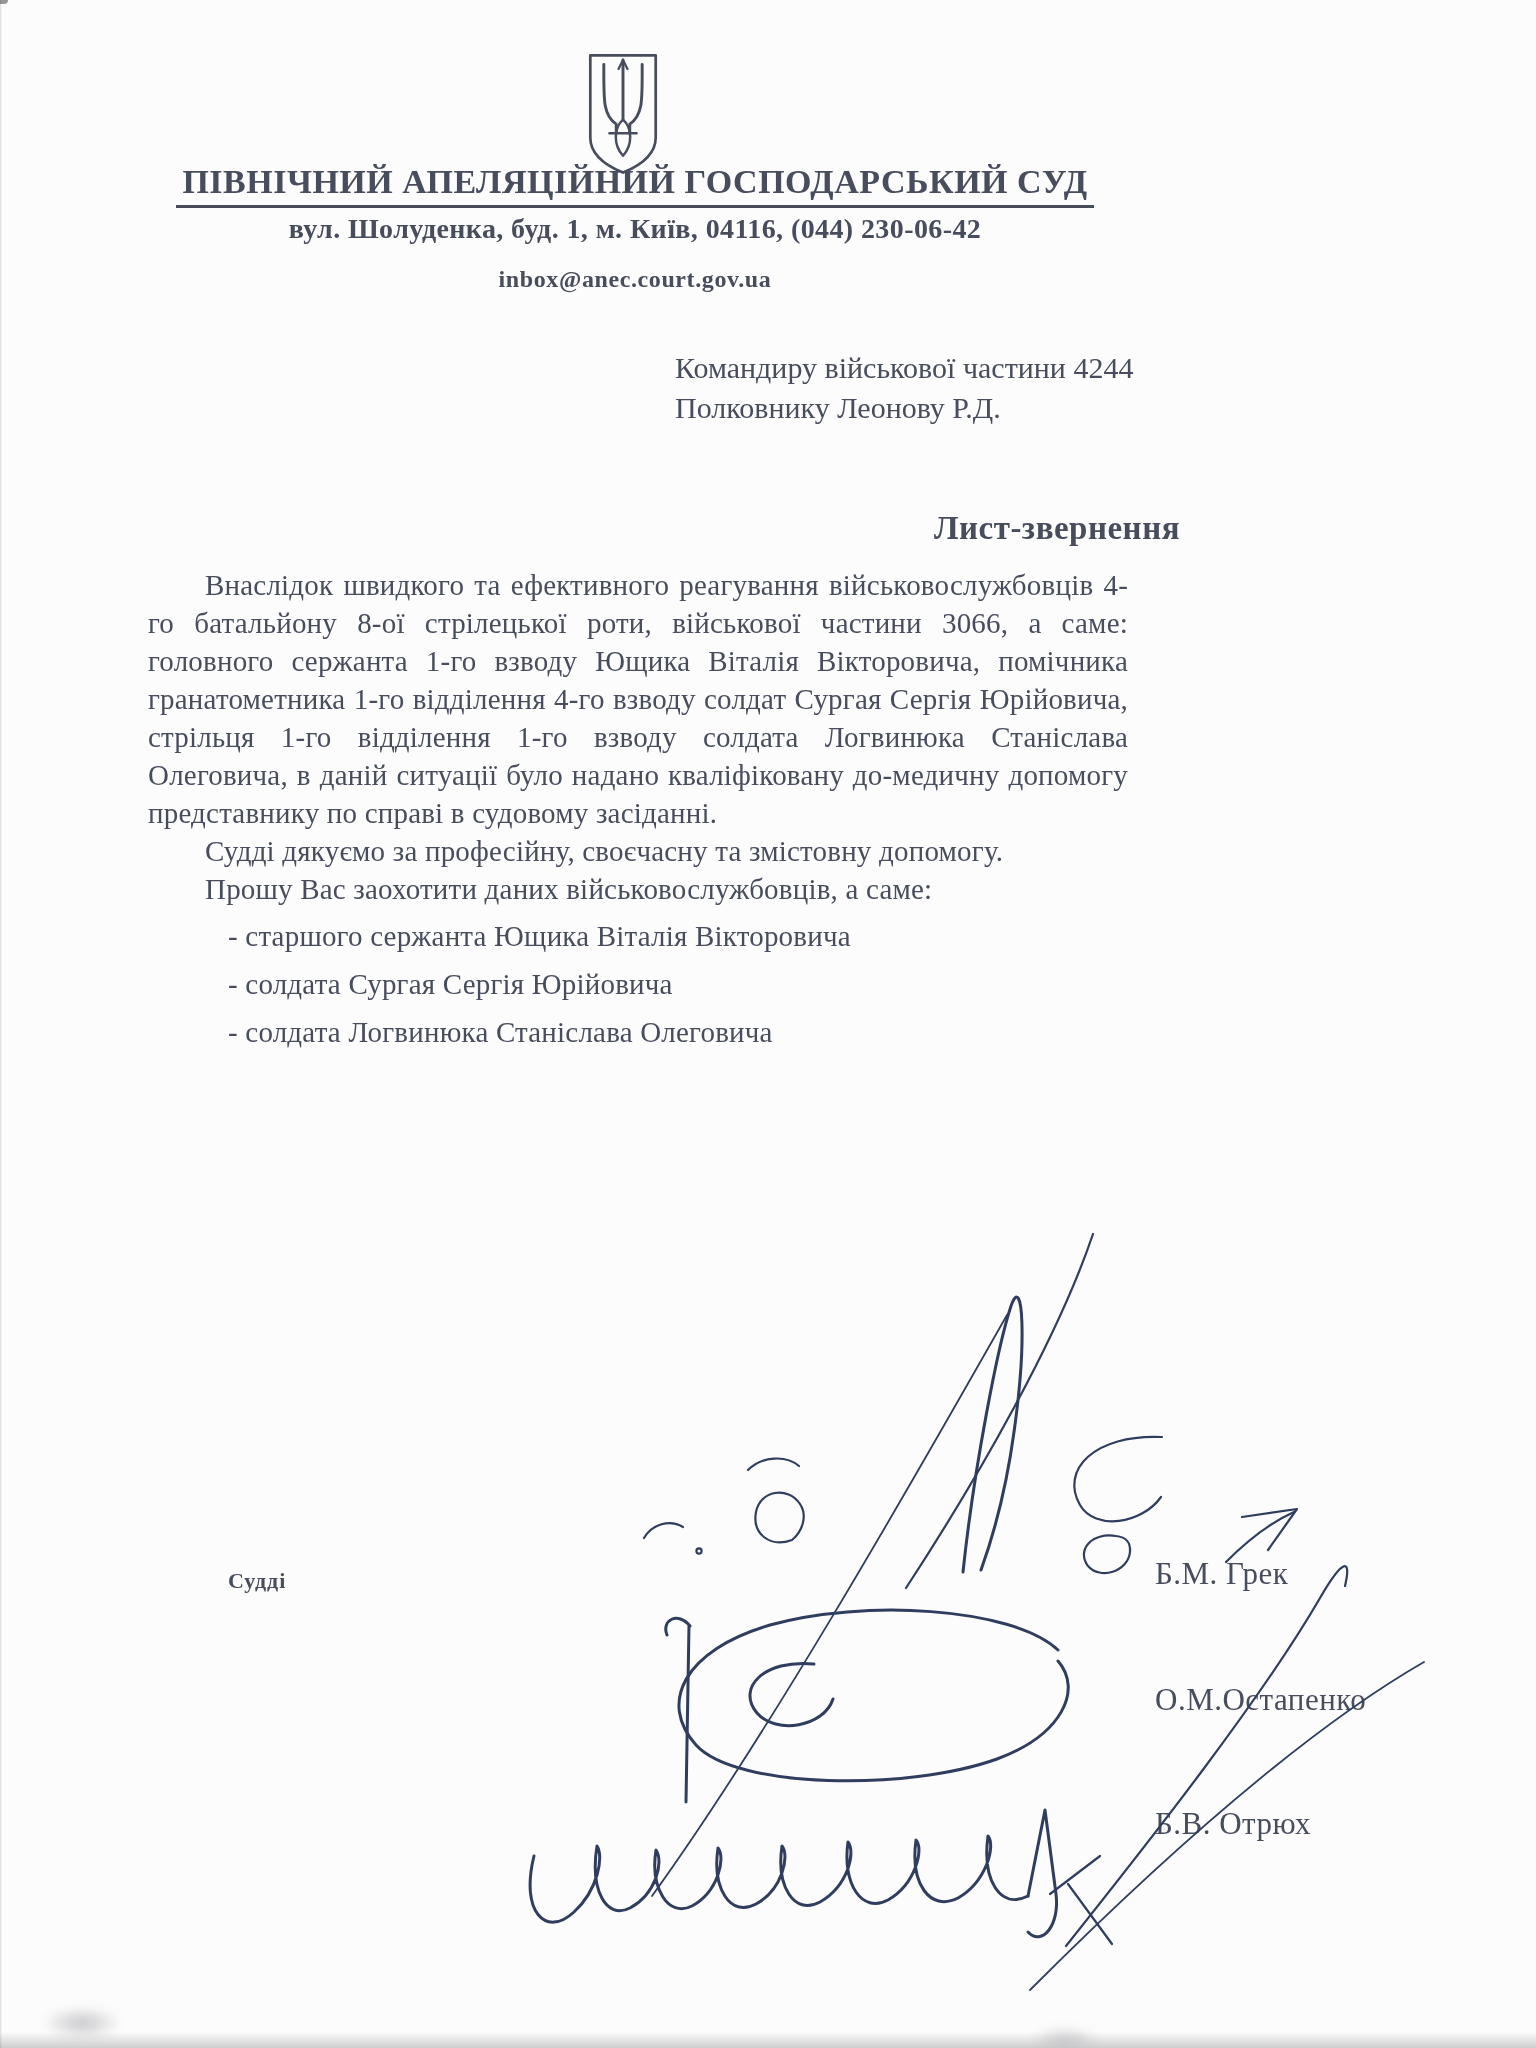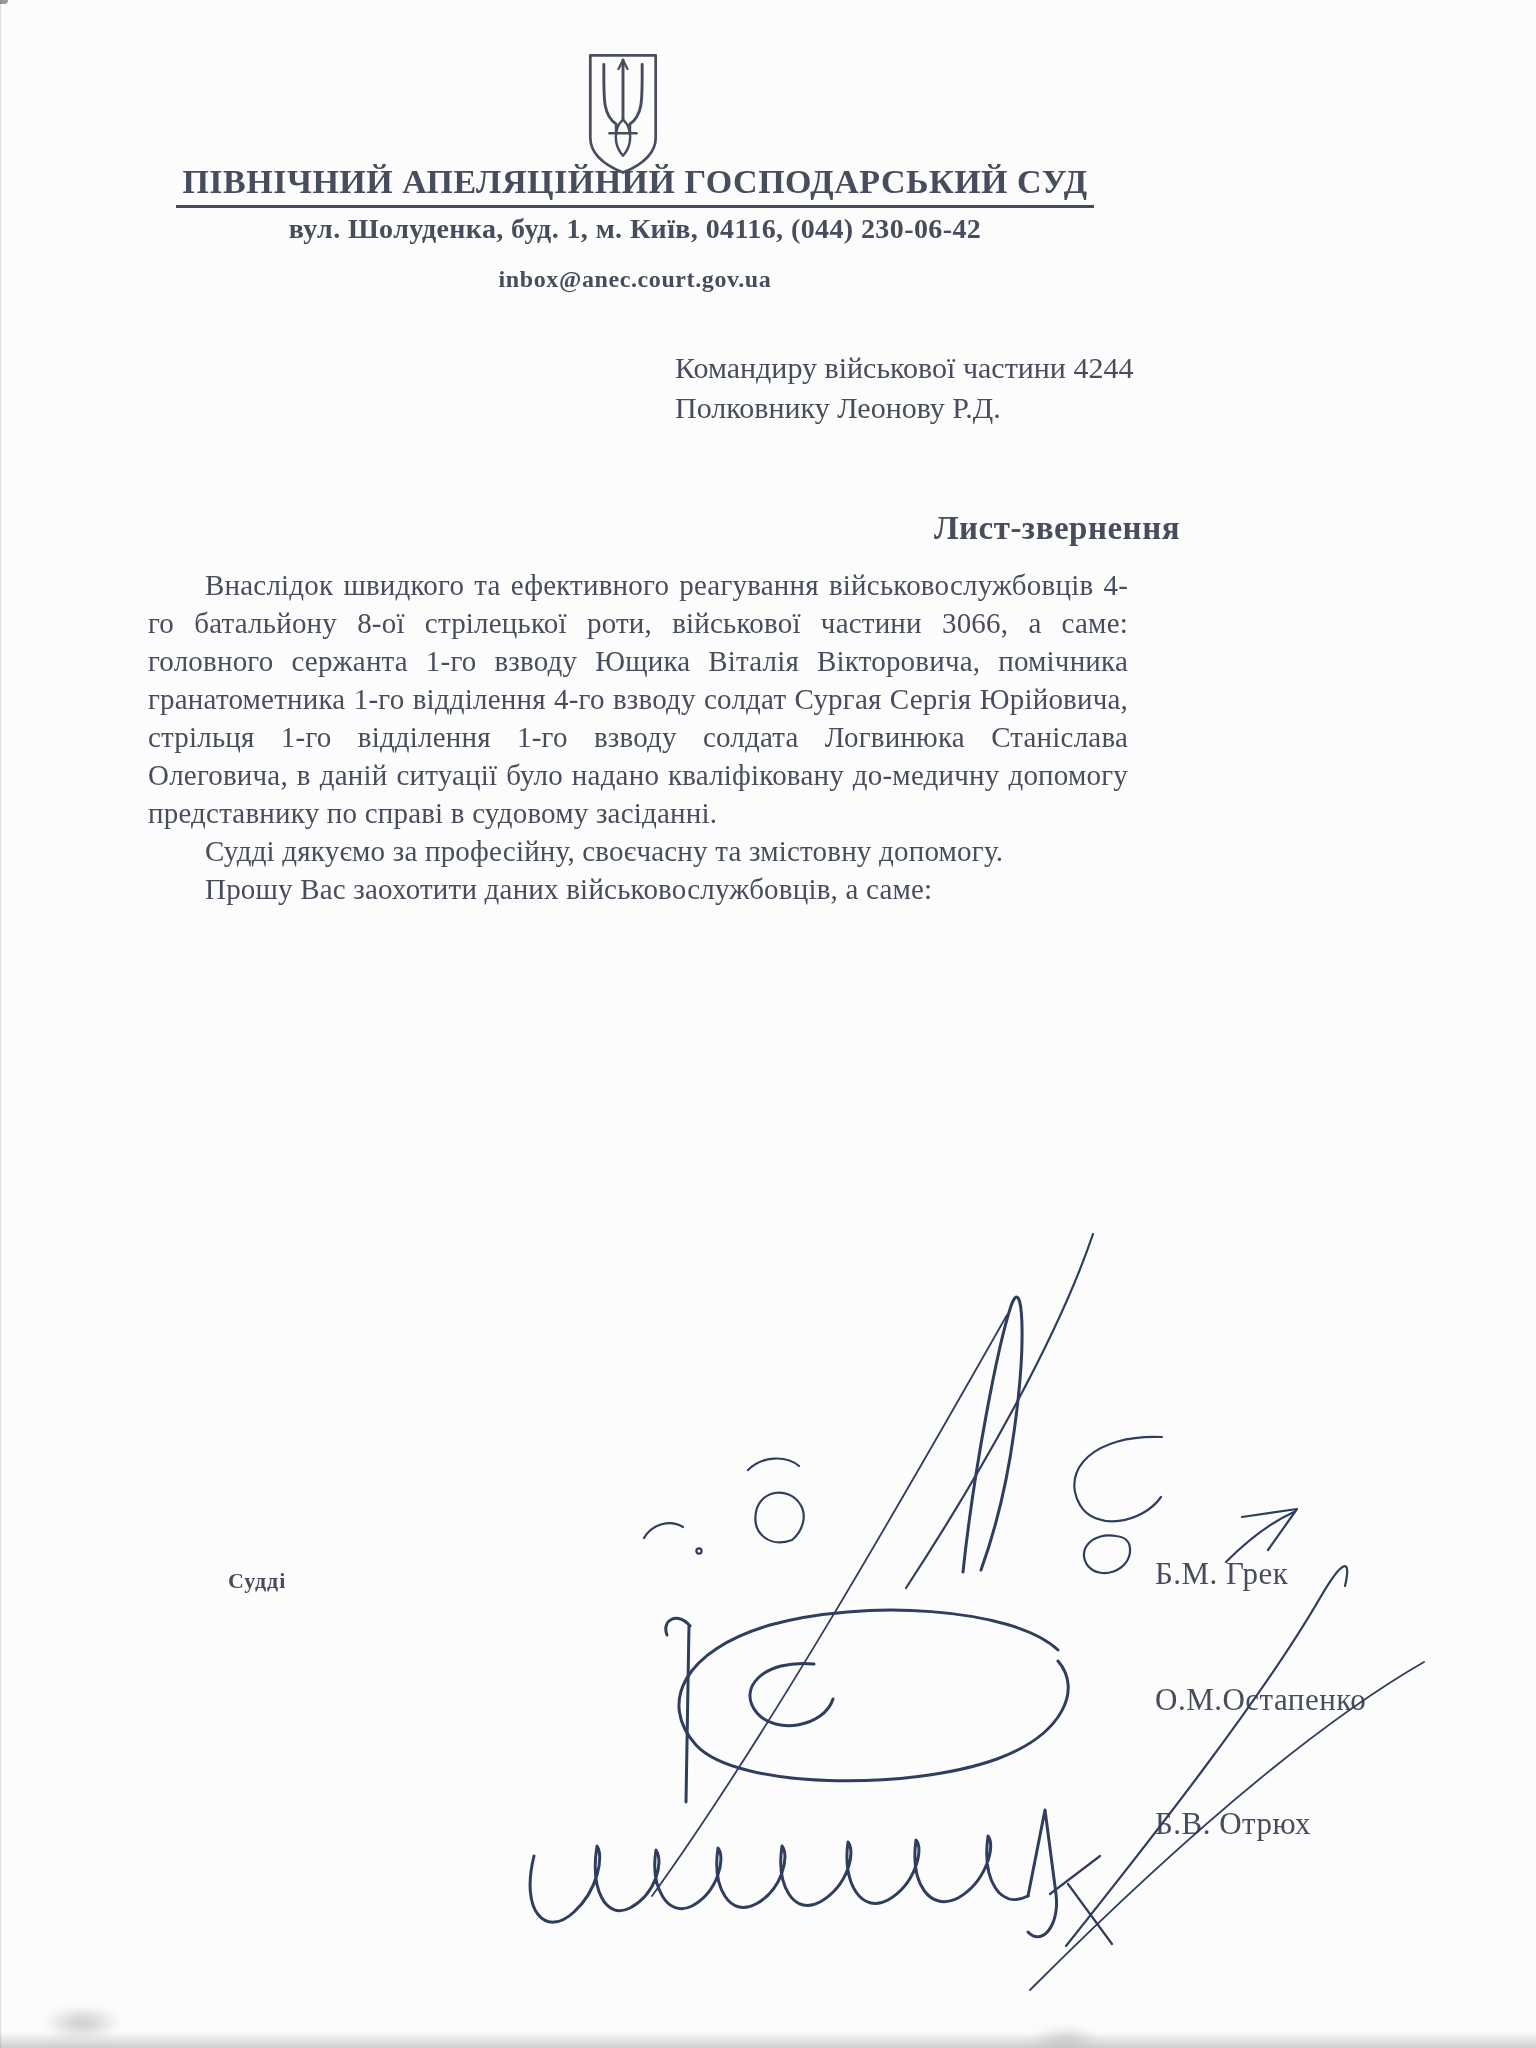--- a/index.html
+++ b/index.html
@@ -86,20 +86,25 @@
     <div>Командиру військової частини 4244</div>
     <div>Полковнику Леонову Р.Д.</div>
   </div>
 
   <div class="title">Лист-звернення</div>
 
   <div class="body-text">
     <p>Внаслідок швидкого та ефективного реагування військовослужбовців 4-го батальйону 8-ої стрілецької роти, військової частини 3066, а саме: головного сержанта 1-го взводу Ющика Віталія Вікторовича, помічника гранатометника 1-го відділення 4-го взводу солдат Сургая Сергія Юрійовича, стрільця 1-го відділення 1-го взводу солдата Логвинюка Станіслава Олеговича, в даній ситуації було надано кваліфіковану до-медичну допомогу представнику по справі в судовому засіданні.</p>
     <p>Судді дякуємо за професійну, своєчасну та змістовну допомогу.</p>
     <p>Прошу Вас заохотити даних військовослужбовців, а саме:</p>
+    <ul>
+      <li>- старшого сержанта Ющика Віталія Вікторовича</li>
+      <li>- солдата Сургая Сергія Юрійовича</li>
+      <li>- солдата Логвинюка Станіслава Олеговича</li>
+    </ul>
   </div>
 
   <div class="sig-label">Судді</div>
   <div class="sig-name n0">Б.М. Грек</div>
   <div class="sig-name n1">О.М.Остапенко</div>
   <div class="sig-name n2">Б.В. Отрюх</div>
 
   <svg class="sig" viewBox="0 0 1536 2048" xmlns="http://www.w3.org/2000/svg">
     <g>
       <path class="w2" d="M 906 1588 C 978 1478 1058 1338 1093 1234"></path>

